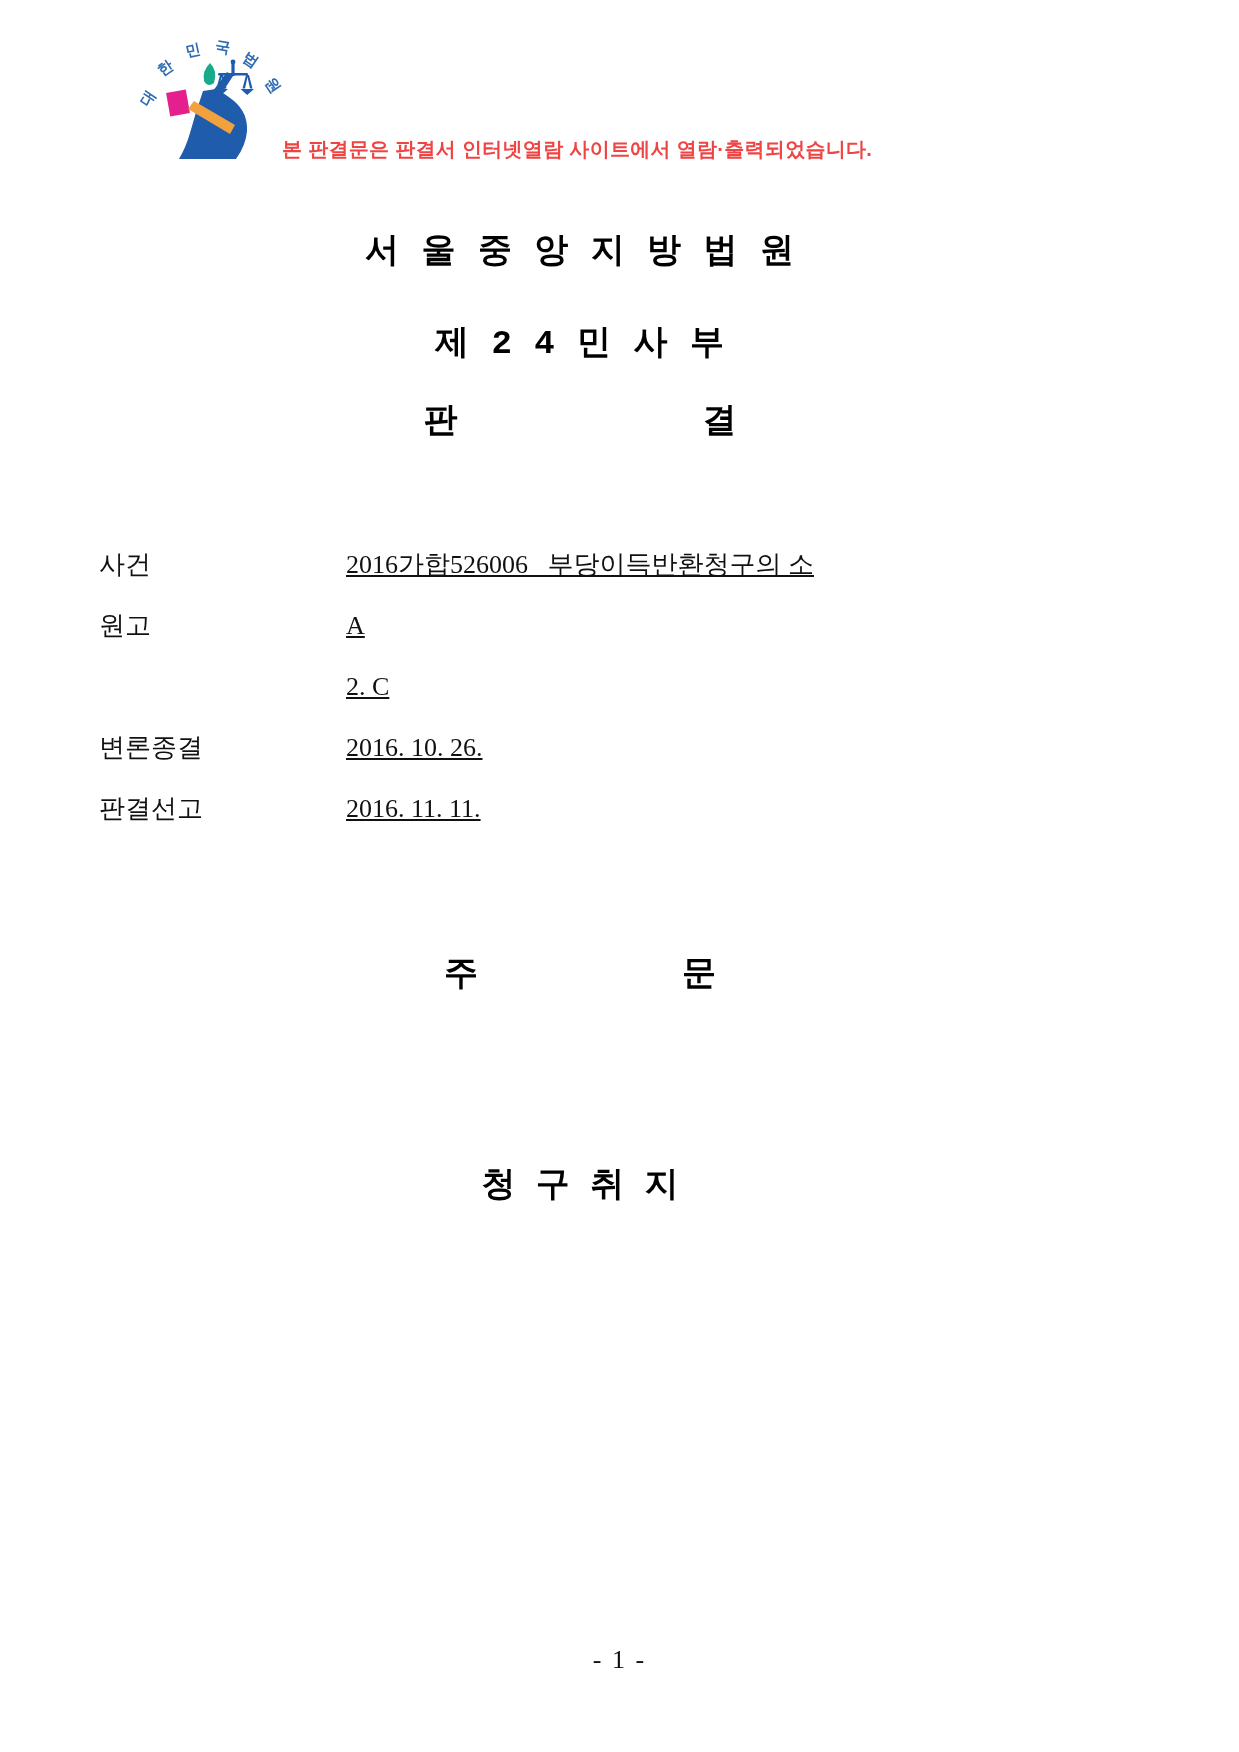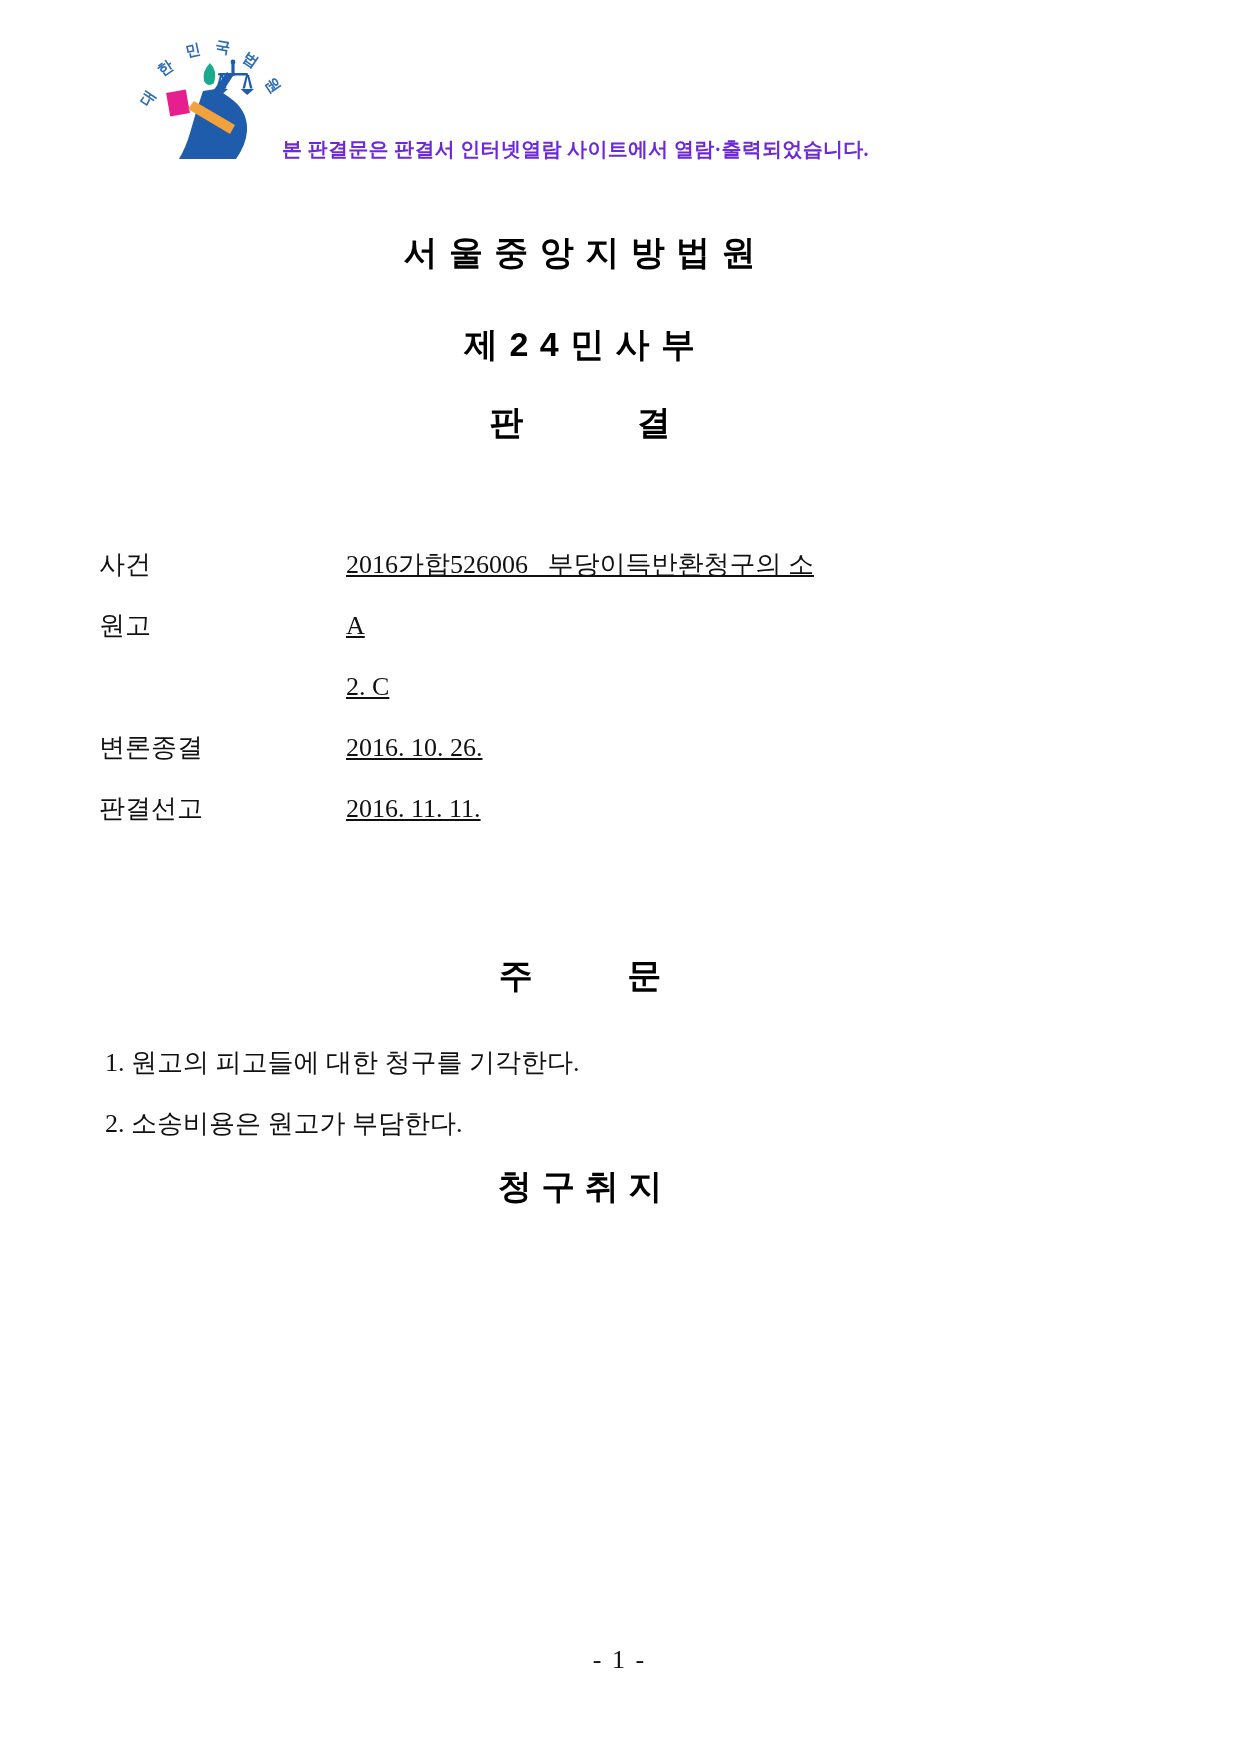--- a/index.html
+++ b/index.html
@@ -20,36 +20,36 @@
     font-weight: bold;
     font-size: 15px;
     fill: #2e6db4;
   }
 
   
   .notice {
     position: absolute;
     left: 282px;
     top: 72px;
-    font-family: Liberation Serif, serif;
+    font-family: Liberation Sans, sans-serif;
     font-size: 20px;
     font-weight: 600;
-    color: #6d28d9;
+    color: #ef4444;
     line-height: 31px;
     letter-spacing: 0.3px;
     white-space: pre;
   }
 
   
   .h-center {
     position: absolute;
     left: 105px;
     width: 950px;
     text-align: center;
-    font-family: Liberation Sans, sans-serif;
+    font-family: Liberation Mono, monospace;
     font-weight: bold;
     font-size: 34px;
     line-height: 44px;
     color: #000000;
     white-space: pre;
   }
   .court-title  { top: 230px; letter-spacing: 1px; }
   .division     { top: 322px; letter-spacing: 1px; }
   .doc-type     { top: 400px; }
   .order-title  { top: 953px; }
@@ -167,22 +167,18 @@
       <span class="row-label">변론종결</span>
       <span class="row-value">2016. 10. 26.</span>
     </div>
     <div class="case-row">
       <span class="row-label">판결선고</span>
       <span class="row-value">2016. 11. 11.</span>
     </div>
   </div>
 
   <div class="h-center order-title">주          문</div>
-  <div class="order-items">
-    <div class="order-item">1. 원고의 피고들에 대한 청구를 기각한다.</div>
-    <div class="order-item">2. 소송비용은 원고가 부담한다.</div>
-  </div>
 
   <div class="h-center claim-title">청 구 취 지</div>
 
   <div class="page-number">- 1 -</div>
 
 </div>
 
 </body></html>

